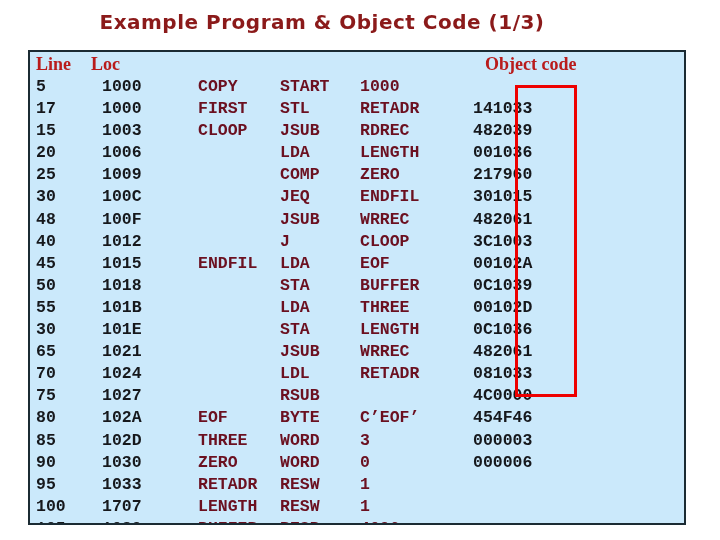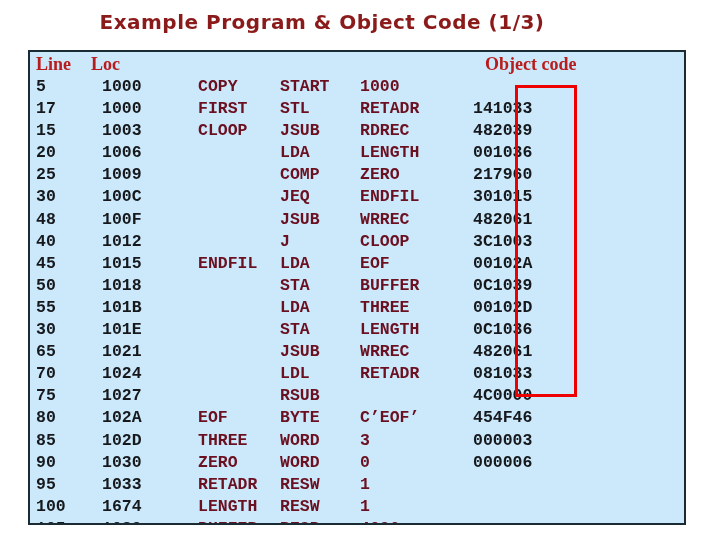--- a/index.html
+++ b/index.html
@@ -268,21 +268,21 @@
         <div class="row">
           <span class="cell c-line dark">95</span>
           <span class="cell c-loc dark">1033</span>
           <span class="cell c-label maroon">RETADR</span>
           <span class="cell c-op maroon">RESW</span>
           <span class="cell c-operand maroon">1</span>
           <span class="cell c-obj dark"></span>
         </div>
         <div class="row">
           <span class="cell c-line dark">100</span>
-          <span class="cell c-loc dark">1674</span>
+          <span class="cell c-loc dark">1707</span>
           <span class="cell c-label maroon">LENGTH</span>
           <span class="cell c-op maroon">RESW</span>
           <span class="cell c-operand maroon">1</span>
           <span class="cell c-obj dark"></span>
         </div>
         <div class="row">
           <span class="cell c-line dark">105</span>
           <span class="cell c-loc dark">1039</span>
           <span class="cell c-label maroon">BUFFER</span>
           <span class="cell c-op maroon">RESB</span>

